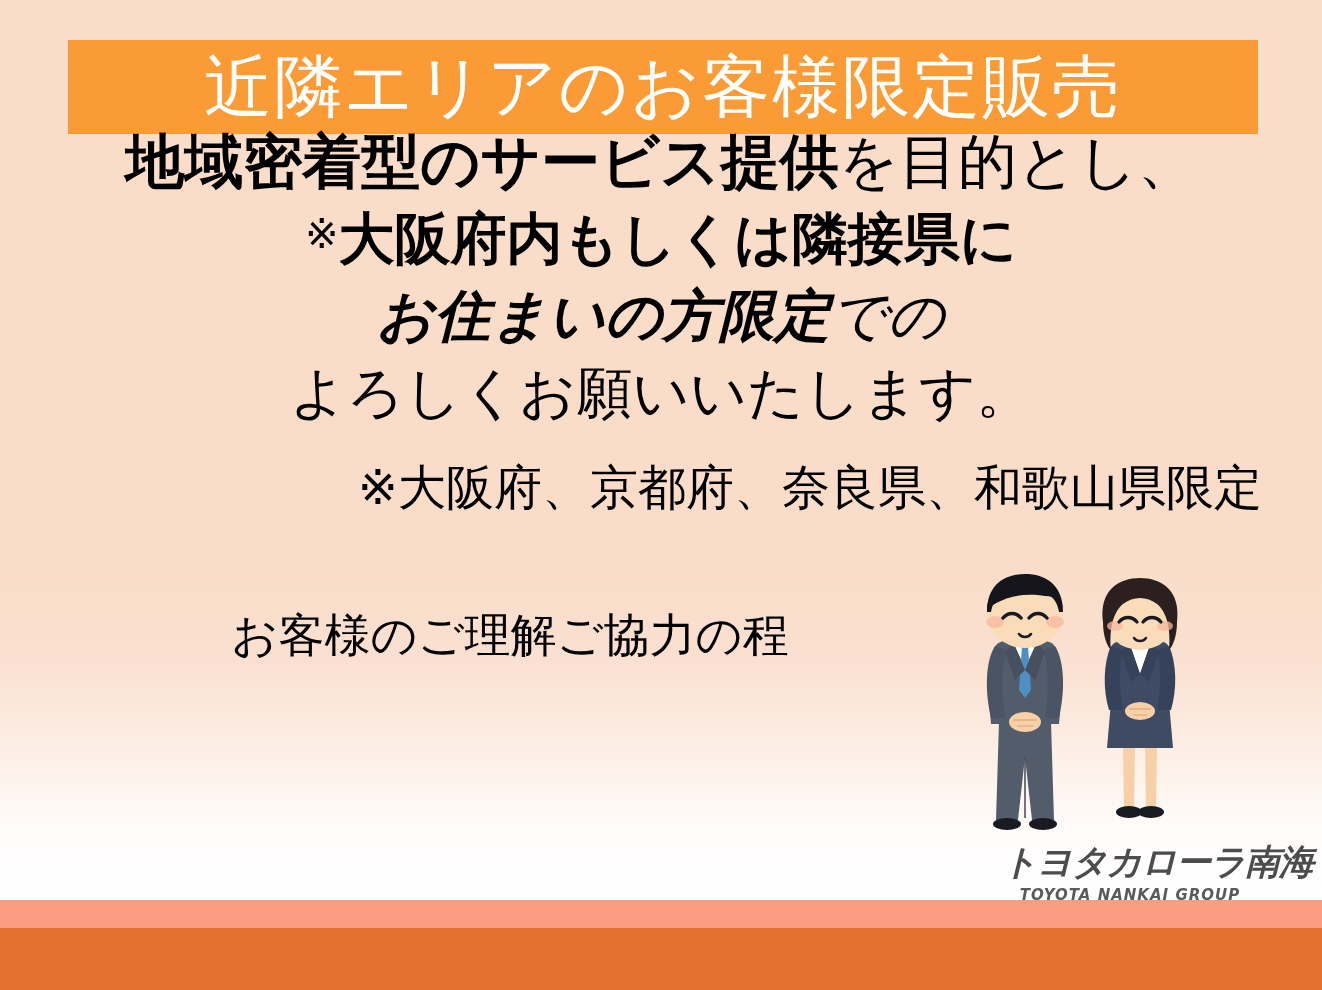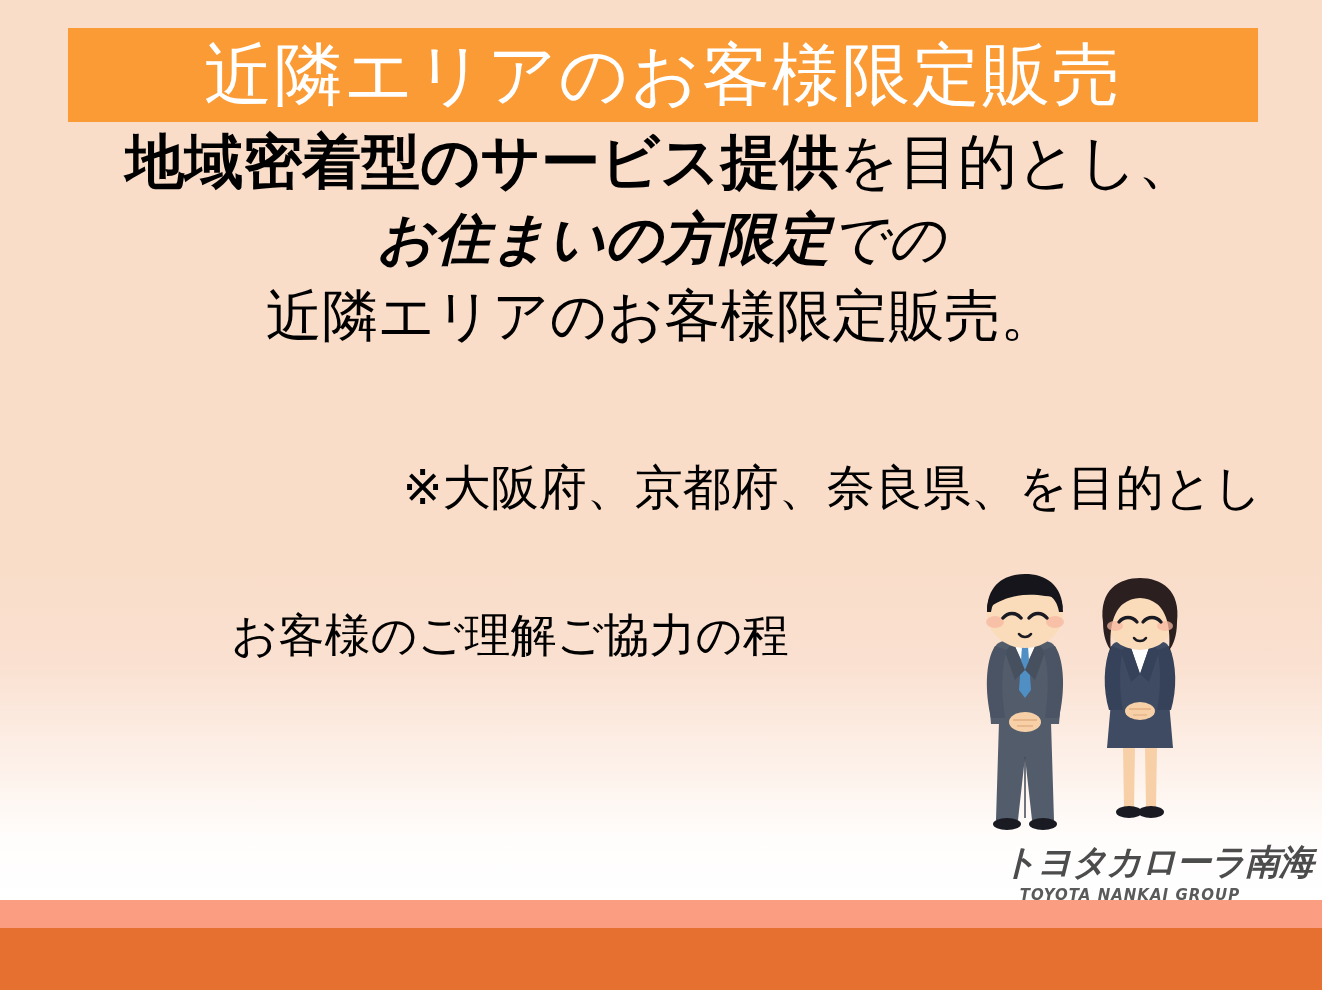--- a/index.html
+++ b/index.html
@@ -25,21 +25,21 @@
         #fffdfc 840px,
         #ffffff 898px,
         #ffffff 900px);
     overflow: hidden;
   }
 
   
   #title-banner {
     position: absolute;
     left: 68px;
-    top: 28px;
+    top: 40px;
     width: 1190px;
     height: 94px;
     background: #fb9b36;
     display: flex;
     align-items: center;
     justify-content: center;
   }
   #title-text {
     color: #ffffff;
     font-size: 68px;
@@ -163,29 +163,32 @@
   <div id="title-banner">
     <div id="title-text">近隣エリアのお客様限定販売</div>
   </div>
 
   <div id="body-block">
 
     <div class="line l1">
       <span class="strong">地域密着型のサービス提供</span><span class="light">を目的とし、</span>
     </div>
 
+    <div class="line l2">
+      <span class="komejirushi">※</span><span class="strong">大阪府内もしくは隣接県に</span>
+    </div>
 
     <div class="line l3">
       <span class="strong">お住まいの方限定</span><span class="light">での</span>
     </div>
 
-    <div class="line l4 light">近隣エリアのお客様限定販売。</div>
-  </div>
-
-  <div id="note-line">※大阪府、京都府、奈良県、を目的とし</div>
+    <div class="line l4 light">よろしくお願いいたします。</div>
+  </div>
+
+  <div id="note-line">※大阪府、京都府、奈良県、和歌山県限定</div>
 
   <div id="closing">
     <div class="c-line c1">お客様のご理解ご協力の程</div>
   </div>
 
   <div id="illustration">
     <svg width="225" height="272" viewBox="0 0 225 272" xmlns="http://www.w3.org/2000/svg">
 
       <g>
 

